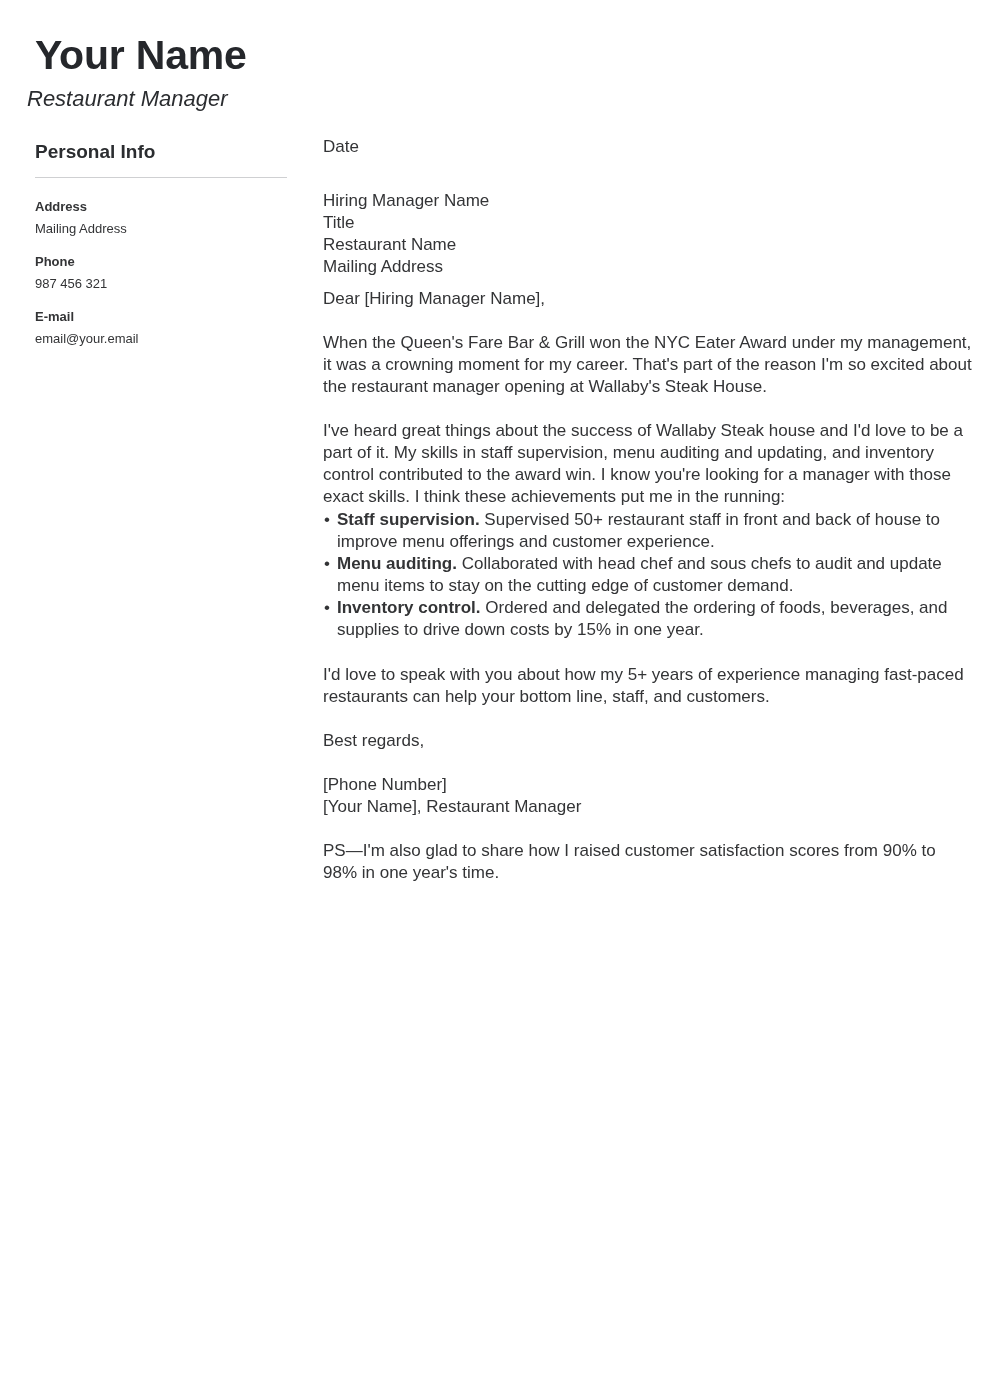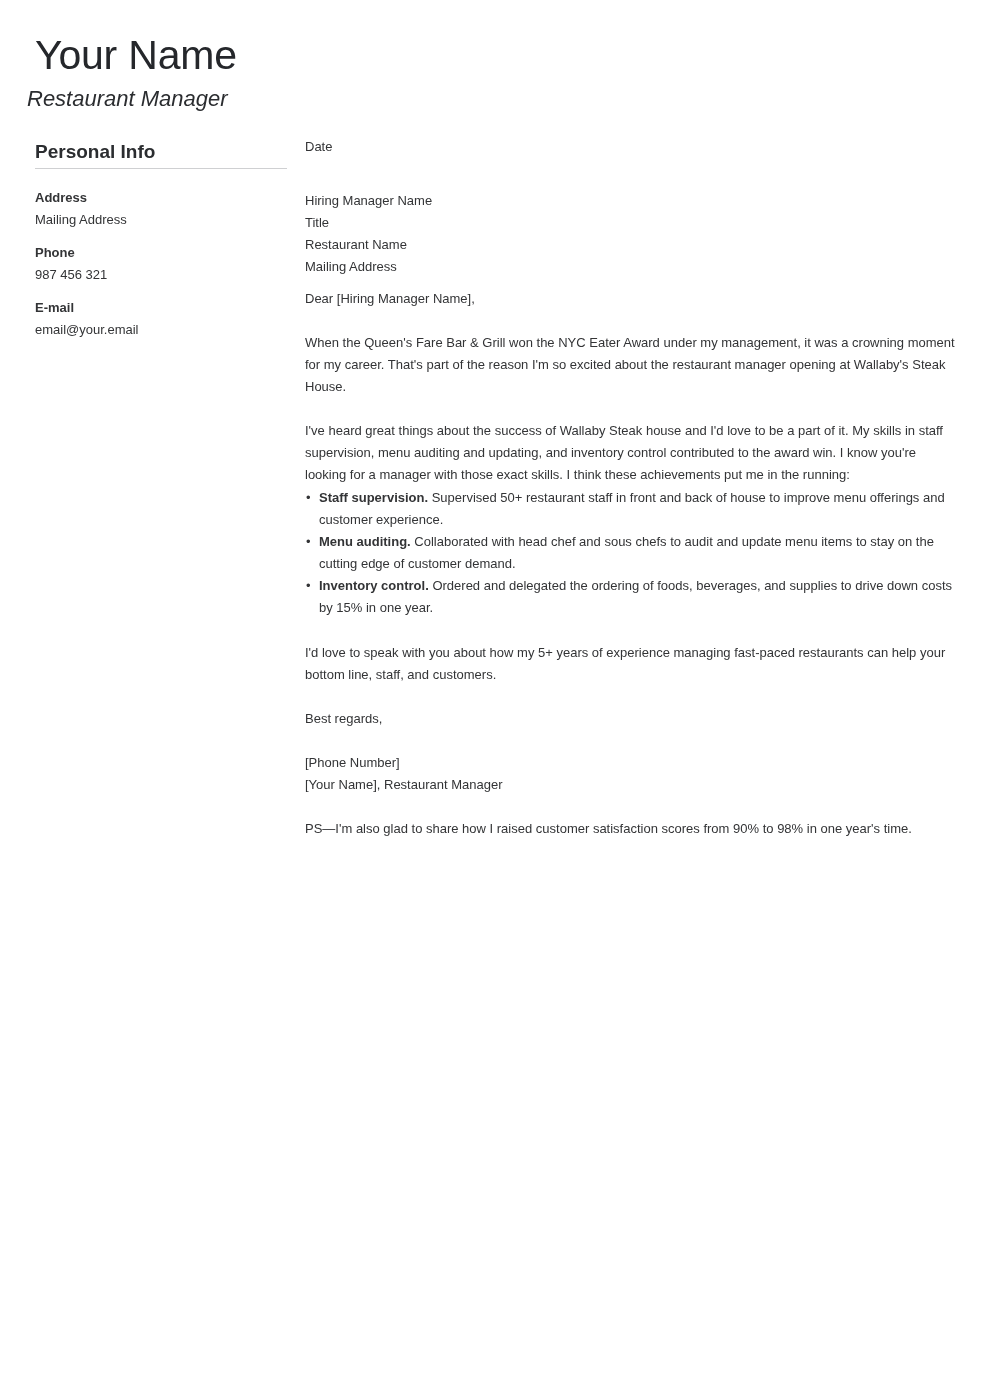--- a/index.html
+++ b/index.html
@@ -1,25 +1,25 @@
 <!DOCTYPE html>
 <html><head>
   <meta charset="utf-8">
   <style>
     html, body { margin: 0; padding: 0; background: #ffffff; }
     body { width: 990px; height: 1400px; position: relative; font-family: "Liberation Sans", sans-serif; color: #333436; }
-    .name { position: absolute; left: 35px; top: 30px; font-size: 41px; font-weight: normal; color: #25272b; line-height: 50px; margin: 0; letter-spacing: -0.2px; }
+    .name { position: absolute; left: 35px; top: 30px; font-size: 41px; font-weight: bold; color: #25272b; line-height: 50px; margin: 0; letter-spacing: -0.2px; }
     .job-title { position: absolute; left: 27px; top: 85px; font-size: 22px; font-style: italic; color: #2b2d30; line-height: 28px; }
     .sidebar { position: absolute; left: 35px; top: 139px; width: 252px; }
-    .sidebar h2 { margin: 0; font-size: 19px; font-weight: bold; color: #2b2d30; line-height: 26px; padding-bottom: 3px; border-bottom: 1px solid #cfd0d2; }
+    .sidebar h2 { margin: 0; font-size: 19px; font-weight: bold; color: #2b2d30; line-height: 26px; padding-bottom: 12px; border-bottom: 1px solid #cfd0d2; }
     .info-label { font-size: 13px; font-weight: bold; color: #333436; line-height: 22px; }
     .info-value { font-size: 13px; color: #333436; line-height: 22px; }
     .info-block { margin-top: 11px; }
     .info-block:first-of-type { margin-top: 18px; }
-    .letter { position: absolute; left: 305px; top: 136px; width: 650px; font-size: 13px; line-height: 22px; color: #333436; }
+    .letter { position: absolute; left: 323px; top: 136px; width: 650px; font-size: 17px; line-height: 22px; color: #333436; }
     .letter p { margin: 0; }
     .gap-big { height: 32px; }
     .gap-mid { height: 10px; }
     .gap-para { height: 22px; }
     ul.bullets { list-style: none; margin: 1px; padding: 0; }
     ul.bullets li { position: relative; padding-left: 13px; }
     ul.bullets li::before { content: "•"; position: absolute; left: 0; top: 0; }
     .bold { font-weight: bold; }
   </style>
 </head>

